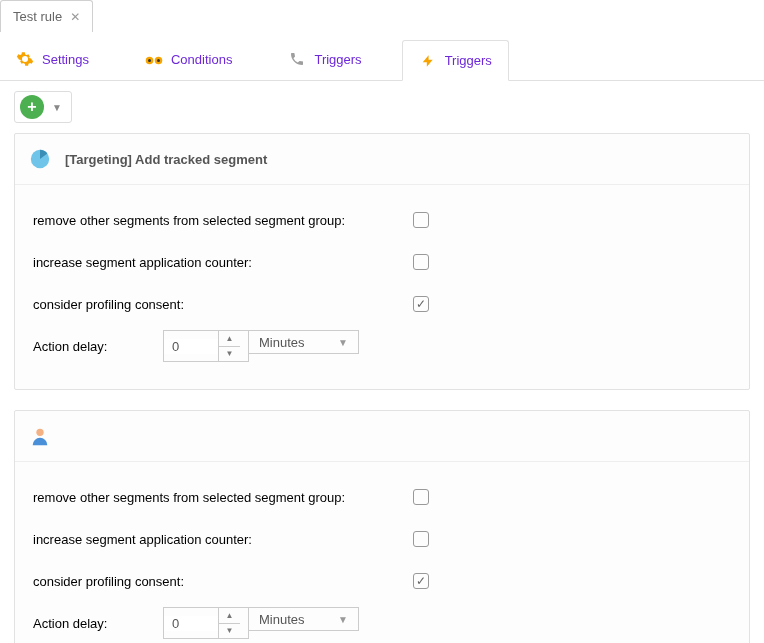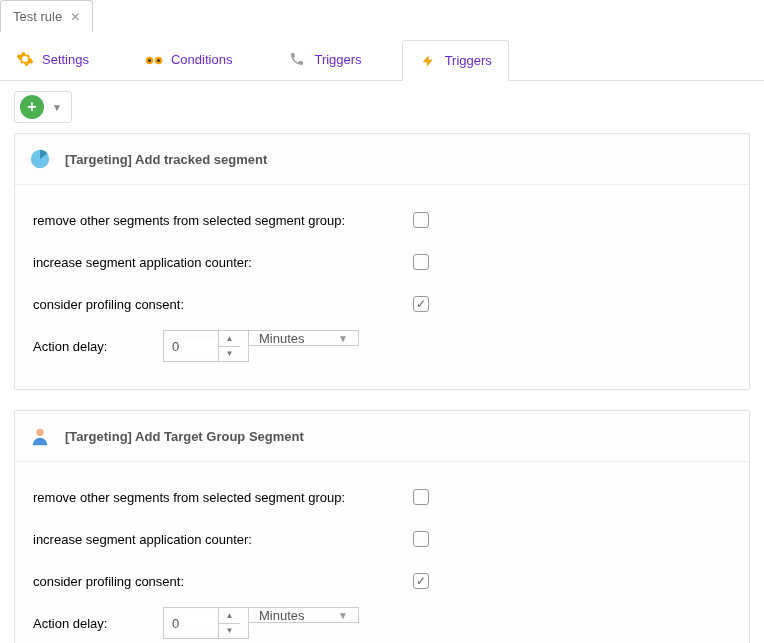--- a/index.html
+++ b/index.html
@@ -23,21 +23,21 @@
 .panel-body{padding:14px 18px 22px 18px}
 .field-row{display:flex;align-items:center;min-height:42px}
 .field-label{width:380px;color:#000000}
 .checkbox{width:16px;height:16px;border:1px solid #999;border-radius:3px;display:flex;align-items:center;justify-content:center;cursor:pointer;color:#666;font-size:12px}
 .delay-controls{display:flex;gap:0}
 .num-input{display:flex;align-items:center;border:1px solid #ccc;height:32px;width:86px}
 .num-input input{border:none;outline:none;width:54px;padding:0 8px;font-size:13px;color:#555}
 .spinner{display:flex;flex-direction:column;border-left:1px solid #ccc;width:22px;height:100%}
 .spinner-btn{flex:1;display:flex;align-items:center;justify-content:center;font-size:8px;color:#777;cursor:pointer}
 .spinner-btn:first-child{border-bottom:1px solid #ccc}
-.select{display:flex;align-items:center;justify-content:space-between;border:1px solid #ccc;border-left:none;height:16px;width:110px;padding:0 10px;cursor:pointer;color:#555}
+.select{display:flex;align-items:center;justify-content:space-between;border:1px solid #ccc;border-left:none;height:24px;width:110px;padding:0 10px;cursor:pointer;color:#555}
 .select-caret{color:#999;font-size:10px}
 </style>
 </head>
 <body>
 
 
 
 <div class="page-tab">
   <span class="page-tab-label">Test rule</span>
   <span class="page-tab-close">✕</span>
@@ -133,21 +133,20 @@
   </div>
 
   <div class="panel">
     <div class="panel-header">
       <span class="panel-icon">
         <svg width="22" height="22" viewBox="0 0 24 24">
             <circle cx="12" cy="8" r="4" fill="#f4b183"></circle>
             <path fill="#4a90d9" d="M4 22a8 8 0 0116 0z"></path>
           </svg>
       </span>
-      <span class="panel-title">[Targeting] Add Target Group Segment</span>
     </div>
     <div class="panel-body">
       <div class="field-row">
         <span class="field-label">remove other segments from selected segment group:</span>
         <span class="checkbox"></span>
       </div>
       <div class="field-row">
         <span class="field-label">increase segment application counter:</span>
         <span class="checkbox"></span>
       </div>

